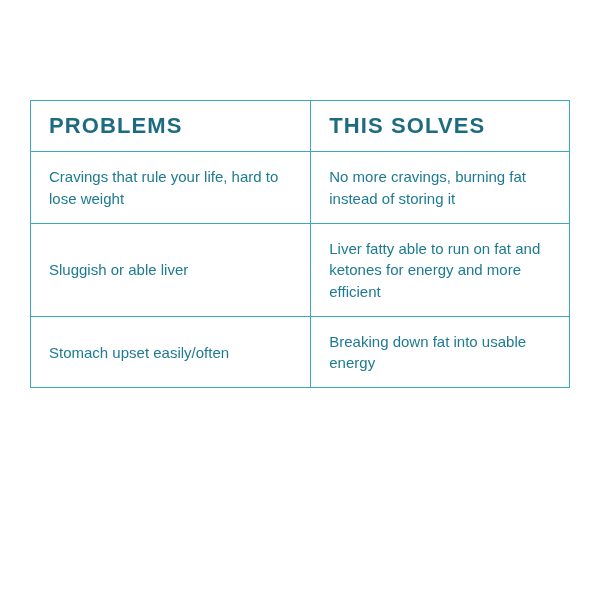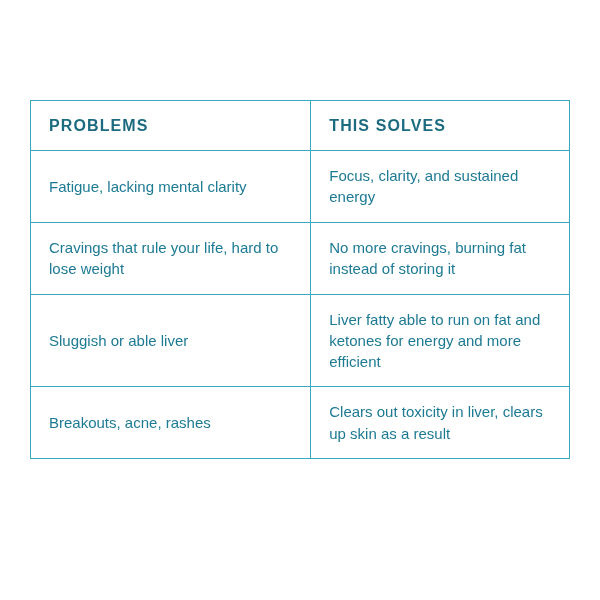--- a/index.html
+++ b/index.html
@@ -33,21 +33,21 @@
   table.comparison th,
   table.comparison td {
     border: 1px solid #3aa8bd;
     vertical-align: middle;
     text-align: left;
     color: #1d6b80;
     padding: 14px 18px 14px 18px;
     box-sizing: border-box;
   }
   table.comparison th {
-    font-size: 16px;
+    font-size: 22px;
     font-weight: bold;
     letter-spacing: 1.1px;
     color: #1d6b80;
     height: 50px;
     padding-top: 12px;
     padding-bottom: 12px;
   }
   table.comparison td {
     font-size: 15px;
     font-weight: normal;
@@ -73,32 +73,28 @@
         <col class="col-problems">
         <col class="col-solves">
       </colgroup>
       <thead>
         <tr>
           <th>PROBLEMS</th>
           <th>THIS SOLVES</th>
         </tr>
       </thead>
       <tbody>
-        <tr class="r1">
-          <td>Fatigue, lacking mental clarity</td>
-          <td>Focus, clarity, and sustained energy</td>
-        </tr>
         <tr class="r2">
           <td>Cravings that rule your life, hard to lose weight</td>
           <td>No more cravings, burning fat instead of storing it</td>
         </tr>
         <tr class="r3">
           <td>Sluggish or able liver</td>
           <td>Liver fatty able to run on fat and ketones for energy and more efficient</td>
         </tr>
-        <tr class="r5">
-          <td>Breakouts, acne, rashes</td>
-          <td>Clears out toxicity in liver, clears up skin as a result</td>
+        <tr class="r4">
+          <td>Stomach upset easily/often</td>
+          <td>Breaking down fat into usable energy</td>
         </tr>
       </tbody>
     </table>
   </div>
 </div>
 
 </body></html>

